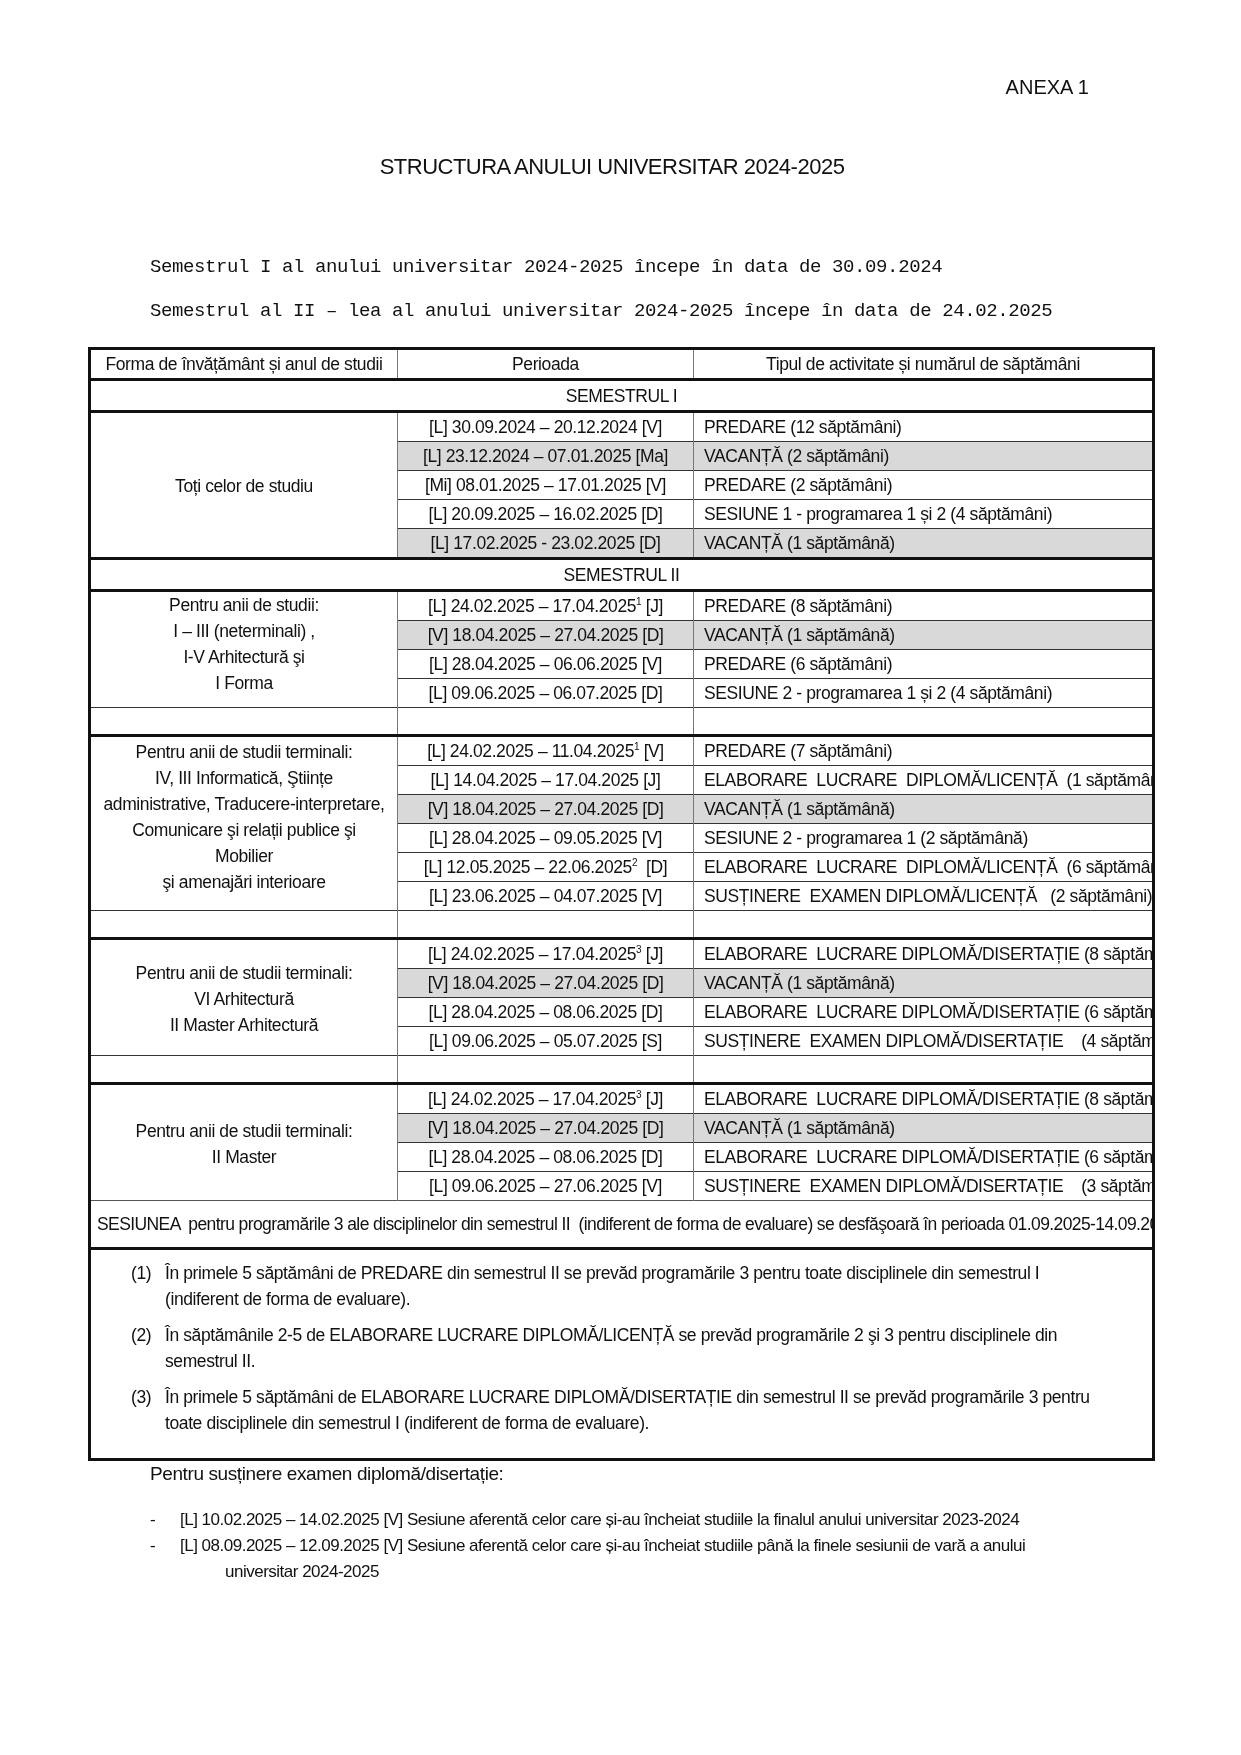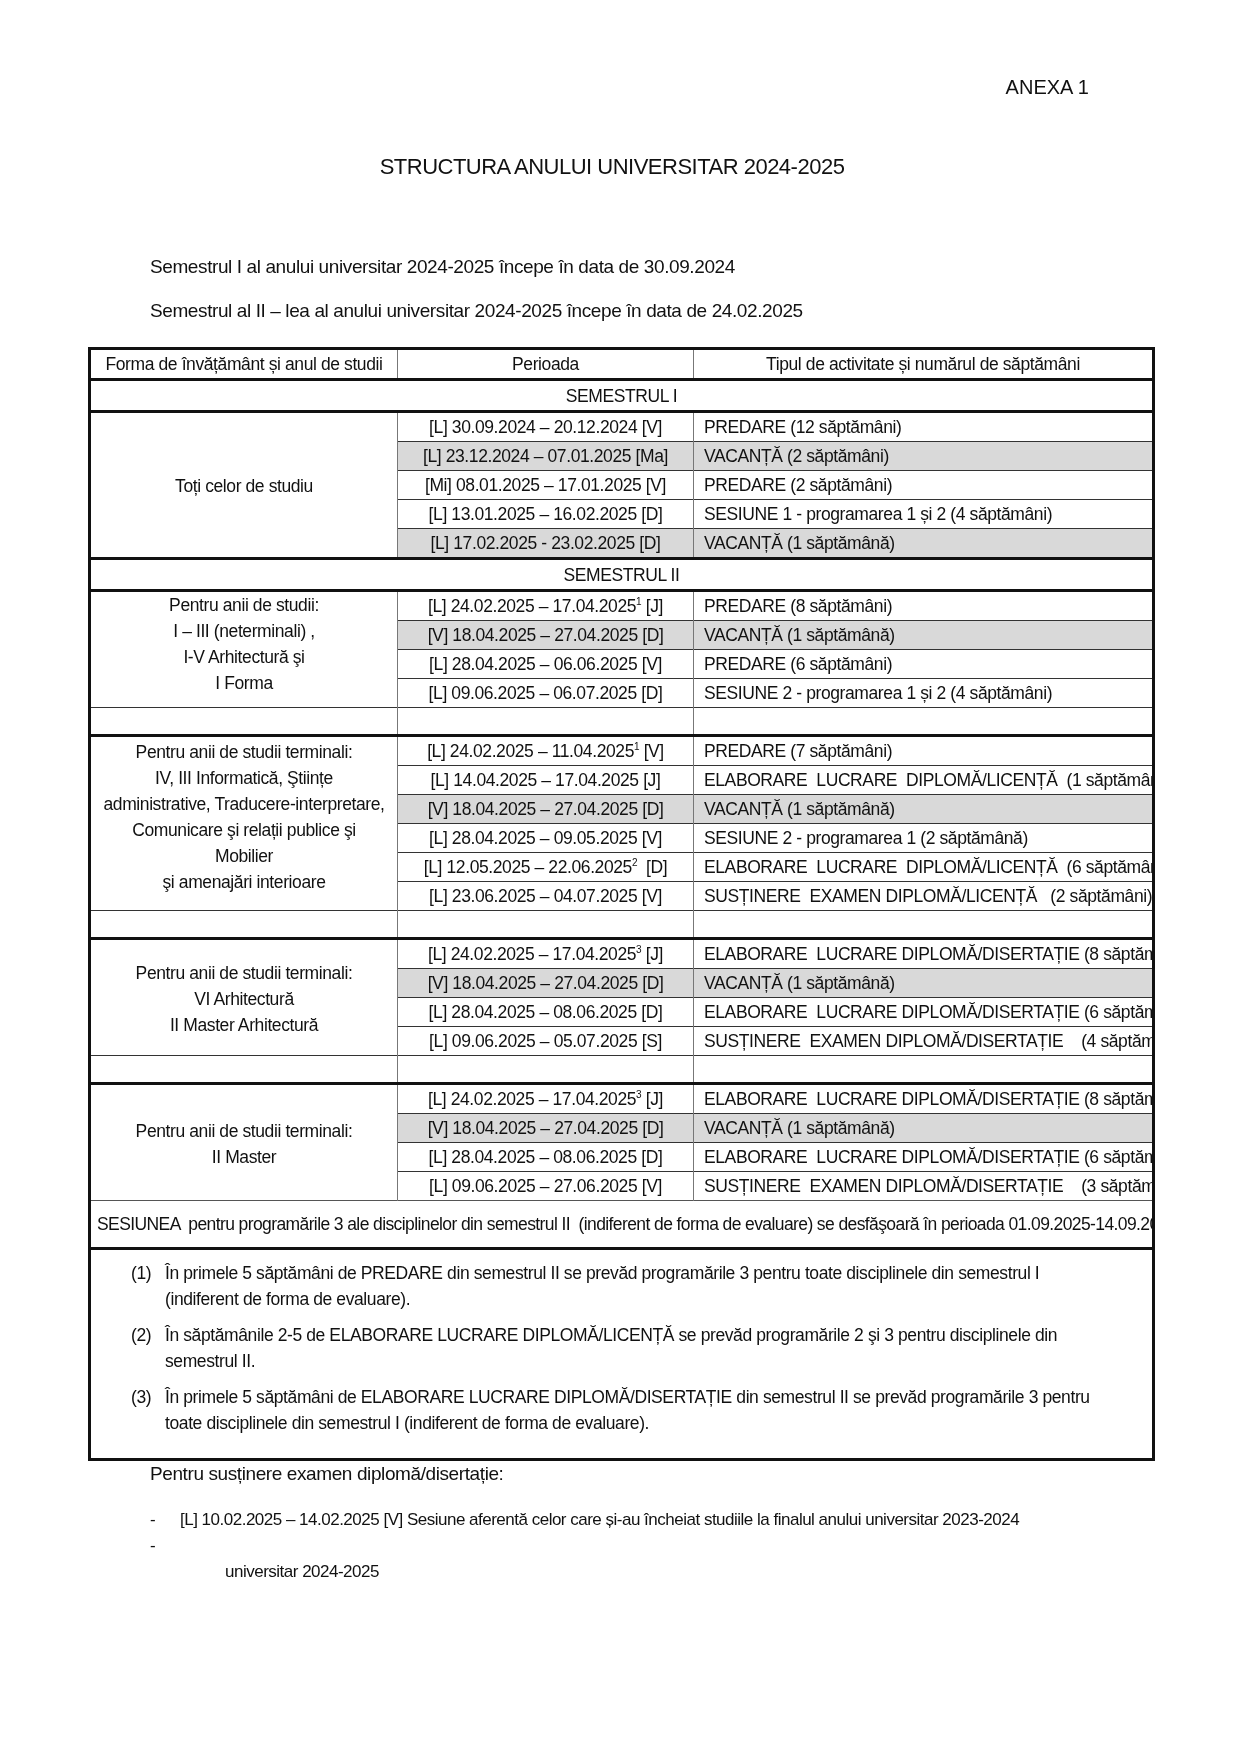--- a/index.html
+++ b/index.html
@@ -1,21 +1,21 @@
 <!DOCTYPE html>
 <html><head>
 <meta charset="utf-8">
 <style>
   html, body { margin:0; padding:0; background:#ffffff; }
   body { width:1241px; height:1755px; position:relative; overflow:hidden;
          font-family:"Liberation Sans Narrow","Liberation Sans", sans-serif; color:#111; }
   .anexa { position:absolute; top:76px; right:152px; font-size:20px; font-family:"Liberation Sans", sans-serif; }
   .title { position:absolute; top:154px; left:0; width:1224px; text-align:center; font-size:22px; letter-spacing:-0.5px; }
   .title span, .intro span, .sess-title span, .sess-item span { display:inline-block; }
-  .intro { position:absolute; left:150px; font-size:19px; letter-spacing:-0.4px; }
+  .intro { position:absolute; left:150px; font-size:19px; letter-spacing:-0.4px;font-family:Liberation Mono, monospace; }
   .intro1 { top:256px; }
   .intro2 { top:300px; }
 
   table.main { position:absolute; left:88px; top:347px; width:1064px; border-collapse:collapse;
                border:3px solid #111; table-layout:fixed; font-size:17.5px; letter-spacing:-0.4px; }
   table.main td { border-left:1.5px solid #777; border-right:1.5px solid #777; padding:0 10px; height:28px; line-height:28px; white-space:nowrap; overflow:hidden; }
   table.main tr.r td { border-top:1.5px solid #333; }
   table.main td.c0 { text-align:center; border-bottom:none; }
   table.main td.c1 { text-align:center; }
   table.main td.c2 { text-align:left; }
@@ -71,21 +71,21 @@
       </tr>
       <tr class="r shade">
         <td class="c1">[L] 23.12.2024 – 07.01.2025 [Ma]</td>
         <td class="c2">VACANȚĂ (2 săptămâni)</td>
       </tr>
       <tr class="r">
         <td class="c1">[Mi] 08.01.2025 – 17.01.2025 [V]</td>
         <td class="c2">PREDARE (2 săptămâni)</td>
       </tr>
       <tr class="r">
-        <td class="c1">[L] 13.01.2025 – 16.02.2025 [D]</td>
+        <td class="c1">[L] 20.09.2025 – 16.02.2025 [D]</td>
         <td class="c2">SESIUNE 1 - programarea 1 și 2  (4 săptămâni)</td>
       </tr>
       <tr class="r shade">
         <td class="c1">[L] 17.02.2025 - 23.02.2025 [D]</td>
         <td class="c2">VACANȚĂ (1 săptămână)</td>
       </tr>
       <tr class="sem" style="">
         <td colspan="3" style="border-top: 3px solid rgb(17, 17, 17);">SEMESTRUL II</td>
       </tr>
       <tr class="r">
@@ -221,17 +221,17 @@
 
 <div class="sess-title">Pentru susținere examen diplomă/disertație:</div>
 <div class="sess-list">
   <div class="sess-item">
     <span class="dash">-</span>
     <span class="txt">[L] 10.02.2025 – 14.02.2025 [V] Sesiune aferentă celor care și-au încheiat studiile la finalul anului universitar 2023-2024</span>
   </div>
   <div class="sess-item">
     <span class="dash">-</span>
     <span class="txt">
-      <br>
+      <span>[L] 08.09.2025 – 12.09.2025 [V] Sesiune aferentă celor care și-au încheiat studiile până la finele sesiunii de vară a anului</span><br>
       <span class="cont">universitar 2024-2025</span>
     </span>
   </div>
 </div>
 
 </body></html>

